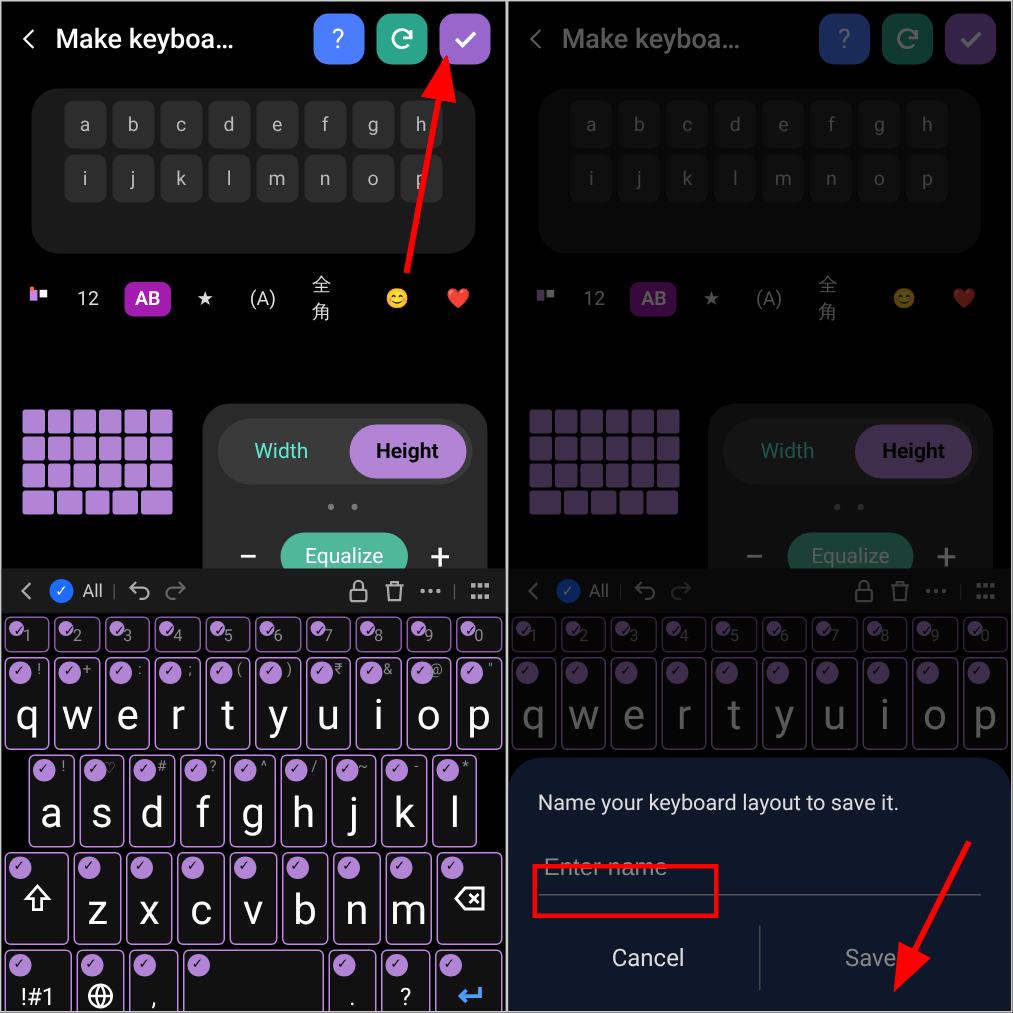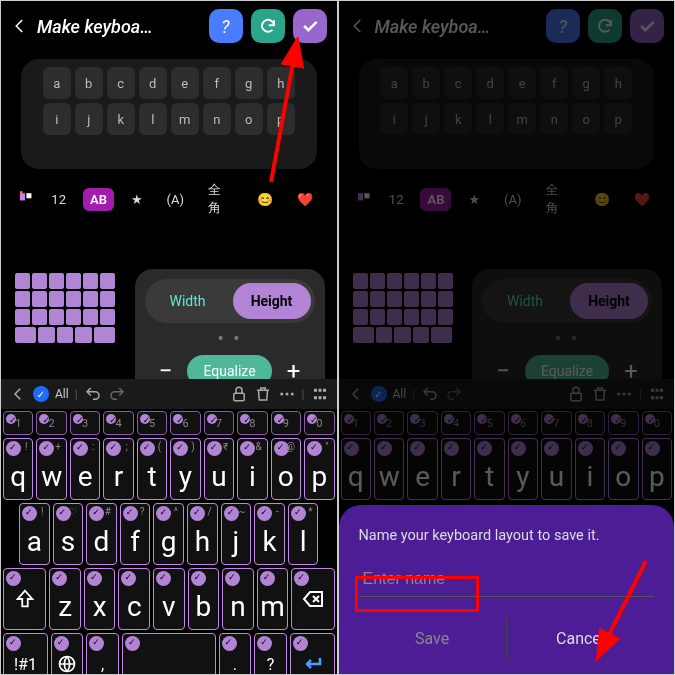--- a/index.html
+++ b/index.html
@@ -2,21 +2,21 @@
 <html><head>
 <meta charset="utf-8">
 <style>
   * { box-sizing: border-box; margin: 0; padding: 0; }
   body { background: #e6e6e6; font-family: -apple-system, Roboto, sans-serif; width: 675px; height: 675px; overflow: hidden; }
   .container { display: flex; width: 675px; height: 675px; background: #fff; }
   .pane { width: 337.5px; height: 675px; background: #000; position: relative; overflow: hidden; border: 1px solid #ccc; }
   .dimmer { position: absolute; inset: 0; background: rgba(0,0,0,0.65); z-index: 5; }
 
   
-  .header { display: flex; align-items: center; padding: 8px 10px; gap: 8px; font-style: italic; }
+  .header { display: flex; align-items: center; padding: 8px 10px; gap: 8px; }
   .back-ic { width: 18px; height: 18px; }
   .title { color: #fff; font-size: 18px; font-weight: 500; flex: 1; white-space: nowrap; overflow: hidden; text-overflow: ellipsis; }
   .hbtn { width: 34px; height: 34px; border-radius: 10px; display: flex; align-items: center; justify-content: center; color: #fff; font-size: 18px; }
   .hbtn.help { background: #4a7cff; }
   .hbtn.reset { background: #2aa58c; }
   .hbtn.confirm { background: #9966cc; }
 
   
   .preview { margin: 8px 20px; background: #1a1a1a; border-radius: 18px; padding: 8px 6px 30px; }
   .prow { display: flex; gap: 4px; justify-content: center; margin-bottom: 4px; }
@@ -55,21 +55,21 @@
   .key .lbl { position: absolute; bottom: 6px; }
   .key .badge { position: absolute; top: 2px; left: 2px; width: 15px; height: 15px; border-radius: 50%; background: #b184d6; }
   .key .badge::after { content: "✓"; color: #000; font-size: 9px; position: absolute; top: 1px; left: 3px; }
   .key .sup { position: absolute; top: 2px; right: 5px; font-size: 10px; color: #888; }
   .key.func { font-size: 16px; }
   .key.wide { flex: 1.4; }
   .numrow .key { height: 24px; font-size: 11px; color: #888; border: 1.5px solid #8a5ba8; }
   .numrow .key .badge { width: 10px; height: 10px; }
 
   
-  .dialog { position: absolute; bottom: 0; left: 0; right: 0; background: #4c1d95; border-radius: 22px 22px 0 0; padding: 22px 20px 14px; z-index: 10; }
+  .dialog { position: absolute; bottom: 0; left: 0; right: 0; background: #0f172a; border-radius: 22px 22px 0 0; padding: 22px 20px 14px; z-index: 10; }
   .dlg-title { color: #ddd; font-size: 14.5px; margin-bottom: 18px; }
   .dlg-input { width: 100%; background: transparent; border: none; border-bottom: 1px solid #555; padding: 8px 4px; color: #fff; font-size: 16px; outline: none; }
   .dlg-input::placeholder { color: #888; }
   .dlg-btns { display: flex; margin-top: 20px; }
   .dlg-btn { flex: 1; text-align: center; padding: 12px; color: #ddd; font-size: 16px; }
   .dlg-btn + .dlg-btn { border-left: 1px solid #444; }
 
   
   .annot { position: absolute; border: 3px solid #ff0000; z-index: 20; pointer-events: none; }
   .arrow { position: absolute; z-index: 20; pointer-events: none; }
@@ -686,22 +686,22 @@
           </div>
       </div>
     </div>
 
     <div class="dimmer"></div>
 
     <div class="dialog">
       <div class="dlg-title">Name your keyboard layout to save it.</div>
       <input class="dlg-input" placeholder="Enter name" style="">
       <div class="dlg-btns">
+        <div class="dlg-btn">Cancel</div>
         <div class="dlg-btn" style="color:#888">Save</div>
-        <div class="dlg-btn">Cancel</div>
       </div>
     </div>
 
     <div class="annot" style="left:16px; bottom:62px; width:124px; height:36px;"></div>
 
     <svg class="arrow" style="right:18px;bottom:8px;width:80px;height:110px" viewBox="0 0 80 110">
       <defs>
           <marker id="ah2" markerWidth="10" markerHeight="10" refX="5" refY="3" orient="auto">
             <polygon points="0,0 8,3 0,6" fill="#ff0000"></polygon>
           </marker>

